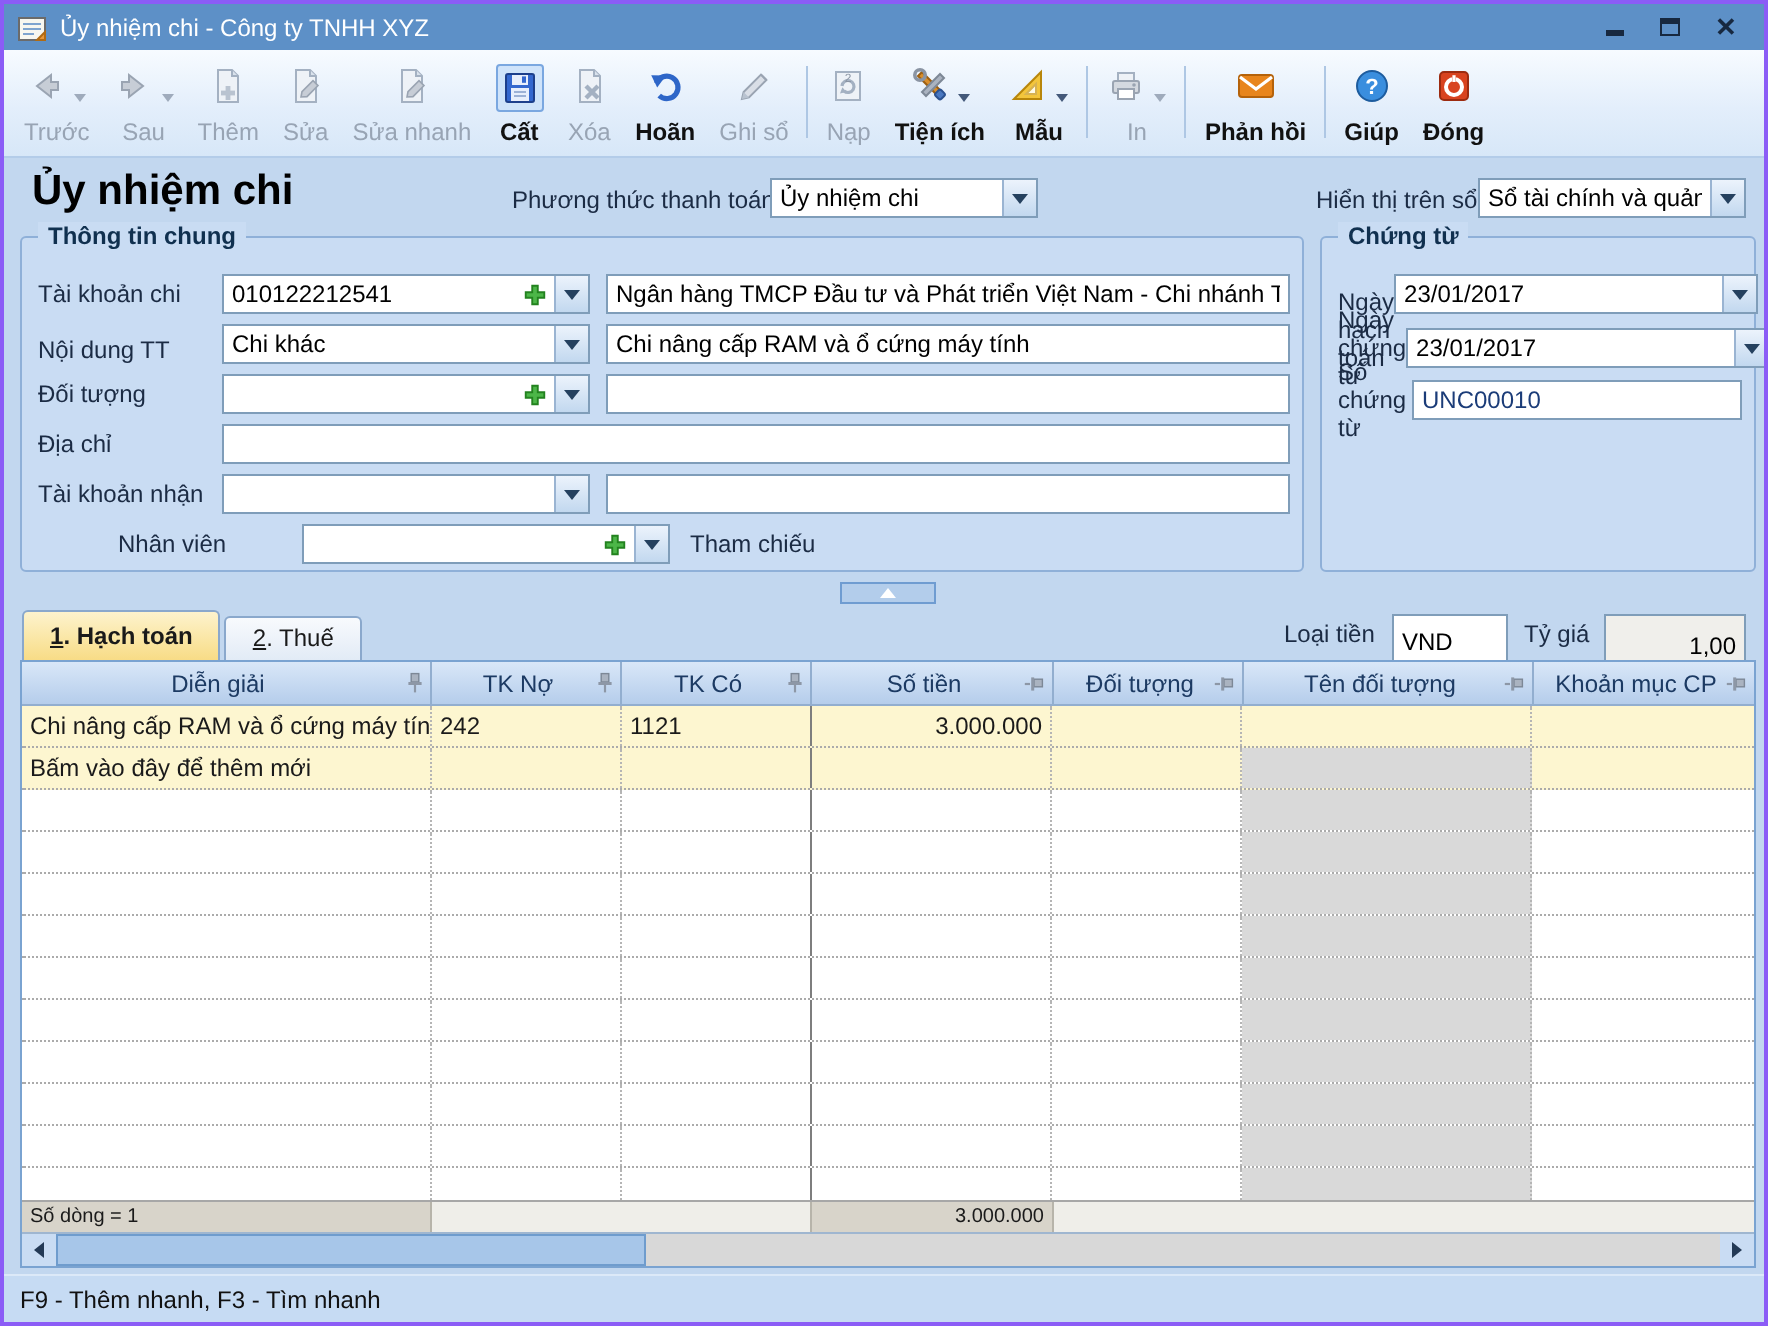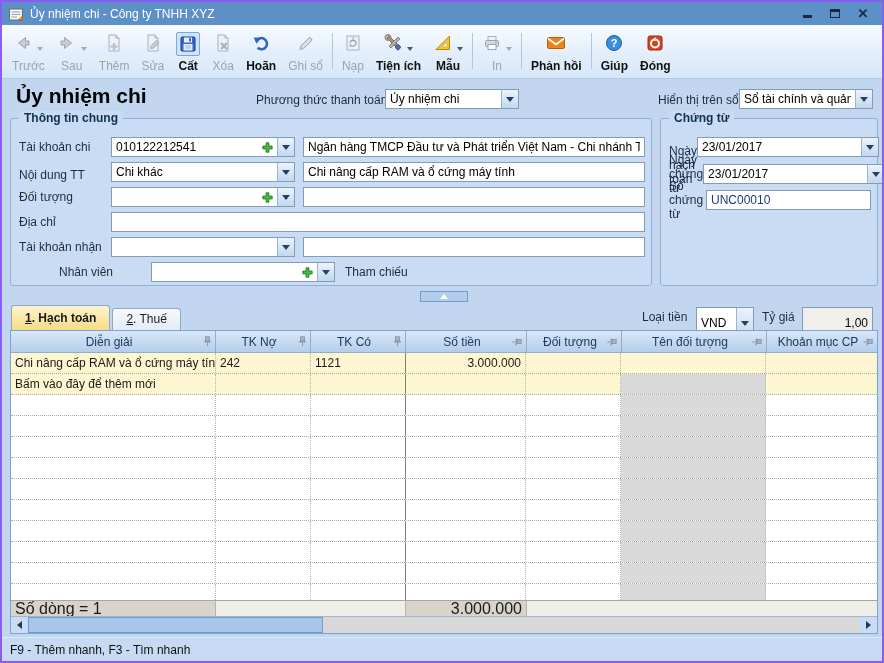--- a/index.html
+++ b/index.html
@@ -67,42 +67,42 @@
   .splitter::after { content:""; width:0; height:0; border-left:4px solid transparent;
                      border-right:4px solid transparent; border-bottom:5px solid #fff; }
 
   
   .tabs { position:absolute; left:9px; top:303px; height:25px; display:flex; align-items:flex-end; }
   .tab { border:1px solid #8aa8cc; border-bottom:none; border-radius:3px 3px 0 0; padding:3px 13px 4px 13px;
          background:linear-gradient(#f8fafd,#e2ebf6); margin-right:2px; height:22px; cursor:default;text-align:right; }
   .tab.active { background:linear-gradient(#fdf3cd,#f8dc86); font-weight:bold; height:25px; padding-top:5px; }
   .tab .u { text-decoration:underline; }
 
-  .currency-row { position:absolute; top:305px; height:32px; }
+  .currency-row { position:absolute; top:305px; height:32px;flex-direction:column; }
 
   
   .grid-panel { position:absolute; left:8px; top:328px; width:868px; height:304px;
                 border:1px solid #7aa3d1; background:#fff; display:flex; flex-direction:column; overflow:hidden; }
   .ghead { display:flex; height:22px; background:linear-gradient(#d9e7f8,#b5cdeb);
            border-bottom:1px solid #92aecf; flex:none; }
   .gh { position:relative; display:flex; align-items:center; justify-content:center;
         border-right:1px solid #92aecf; color:#1c3a63; padding:0 12px 0 4px; }
   .gh .pin { position:absolute; right:3px; top:5px; }
   .gbody { flex:1; overflow:hidden; }
   .trow { display:flex; height:21px; border-bottom:1px dotted #ababab; background:#fff; }
   .trow.sel { background:#fdf6d0; }
   .c { border-right:1px dotted #b5b5b5; padding:0 4px; display:flex; align-items:center;
        overflow:hidden; white-space:nowrap; }
   .c.num { justify-content:flex-start; }
   .c.amount { justify-content:flex-end; }
   .c.solid-l { border-left:1px solid #7e7e7e; margin-left:-1px; }
   .c.ro-cell { background:#d9d9d9; }
   .w0{width:205px;} .w1{width:95px;} .w2{width:95px;} .w3{width:121px;} .w4{width:95px;} .w5{width:145px;} .w6{flex:1; border-right:none;}
 
-  .gsum { display:flex; height:16px; flex:none; border-top:1px solid #a7a7a7; background:#efeee9; font-size:16px; }
+  .gsum { display:flex; height:16px; flex:none; border-top:1px solid #a7a7a7; background:#efeee9; font-size:10px; }
   .gsum .sc { border-right:1px solid #b7b4aa; display:flex; align-items:center; padding:0 4px; }
   .gsum .gray { background:#d8d4ca; }
   .gsum .amount { justify-content:flex-end; }
 
   .hscroll { display:flex; height:17px; flex:none; border-top:1px solid #9fb6d0; background:#d8d8d8; }
   .sbtn { width:17px; background:#c9dcf3; display:flex; align-items:center; justify-content:center; flex:none; }
   .sbtn::after { content:""; width:0; height:0; border-top:4px solid transparent; border-bottom:4px solid transparent; }
   .sbtn.left::after { border-right:5px solid #233955; }
   .sbtn.right::after { border-left:5px solid #233955; }
   .sthumb { width:295px; background:#a7c6e9; border:1px solid #6f9ccd; flex:none; }
@@ -179,20 +179,30 @@
       <div class="ico-row">
         <span><svg width="20" height="20" viewBox="0 0 20 20">
               <path d="M5 2 h7 l3 3 v13 h-10 z" fill="#eef2f7" stroke="#a4b1c2"></path>
               <path d="M12 2 v3 h3" fill="#d9e2ec" stroke="#a4b1c2"></path>
               <path d="M7.5 15.5 L8 12.8 L13.5 7.3 L16 9.8 L10.5 15.3 Z" fill="#c7cdd6" stroke="#9aa4b2" stroke-width="0.8"></path>
             </svg></span>
       </div>
       <span class="lbl">Sửa</span>
     </div>
 
+    <div class="tb-item dis">
+      <div class="ico-row">
+        <span><svg width="20" height="20" viewBox="0 0 20 20">
+              <path d="M5 2 h7 l3 3 v13 h-10 z" fill="#eef2f7" stroke="#a4b1c2"></path>
+              <path d="M12 2 v3 h3" fill="#d9e2ec" stroke="#a4b1c2"></path>
+              <path d="M7.5 15.5 L8 12.8 L13.5 7.3 L16 9.8 L10.5 15.3 Z" fill="#c7cdd6" stroke="#9aa4b2" stroke-width="0.8"></path>
+            </svg></span>
+      </div>
+      <span class="lbl">Sửa nhanh</span>
+    </div>
 
     <div class="tb-item en">
       <div class="ico-row">
         <span class="hl">
             <svg width="20" height="20" viewBox="0 0 20 20">
               <rect x="3" y="3" width="14" height="14" rx="1" fill="#3467cf" stroke="#1d3f8c"></rect>
               <rect x="6" y="3.5" width="8" height="5" fill="#e8eefc"></rect>
               <rect x="11" y="4.2" width="2" height="3.2" fill="#3467cf"></rect>
               <rect x="5.5" y="10" width="9" height="6.5" fill="#e8eefc"></rect>
               <line x1="7" y1="12" x2="13" y2="12" stroke="#9db1d6"></line>

